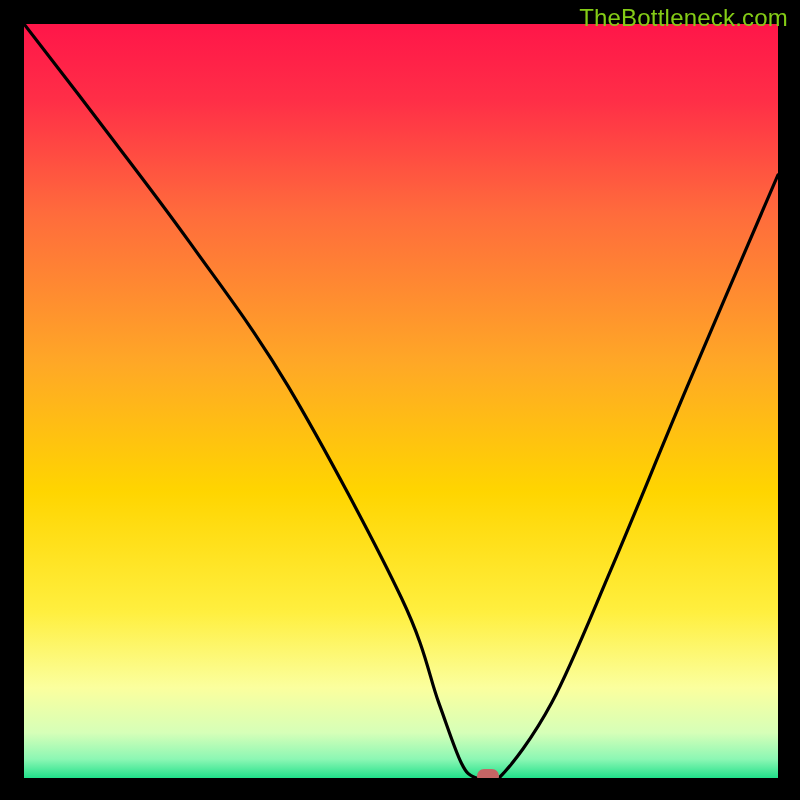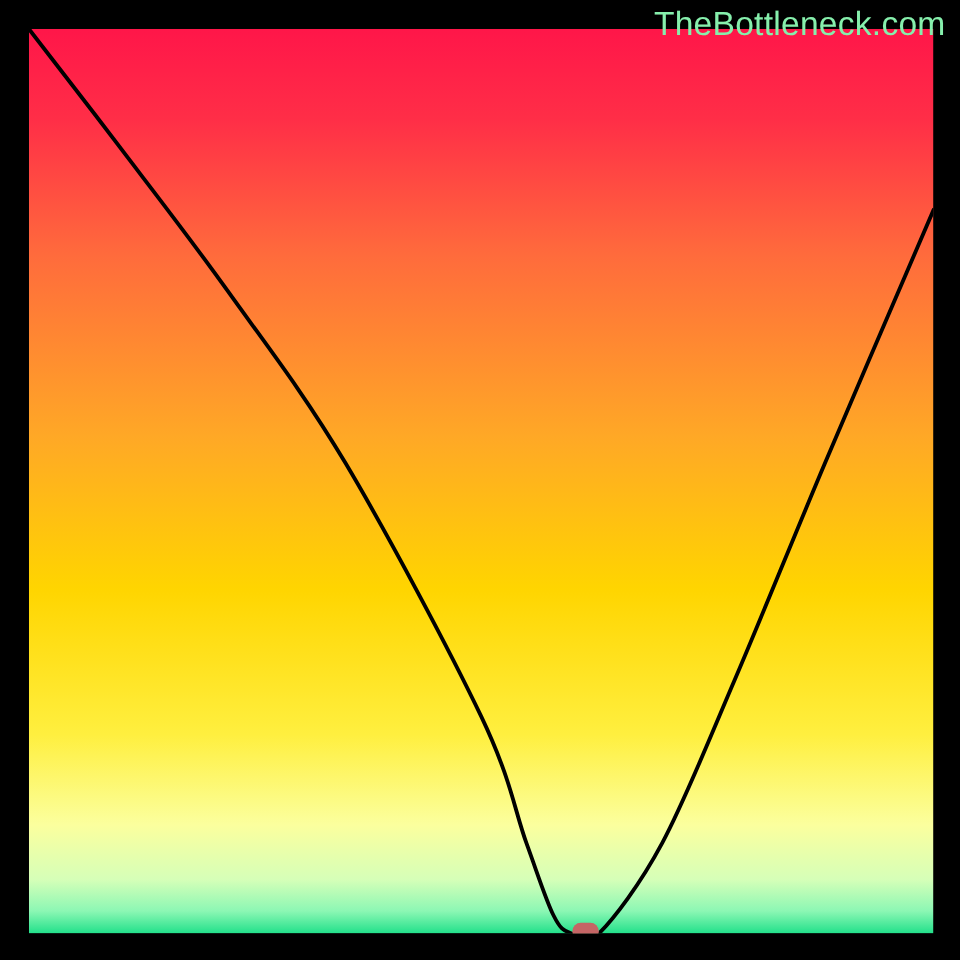--- a/index.html
+++ b/index.html
@@ -8,22 +8,22 @@
     width: 800px;
     height: 800px;
     background: #000;
     position: relative;
     font-family: Arial, Helvetica, sans-serif;
   }
   .watermark {
     position: absolute;
     top: 4px;
     right: 12px;
-    color: #86efac;
-    font-size: 28px;
+    color: #84cc16;
+    font-size: 24px;
     font-weight: 500;
     letter-spacing: 0.2px;
     z-index: 10;
   }
   .plot-area {
     position: absolute;
     left: 24px;
     top: 24px;
     width: 754px;
     height: 754px;

